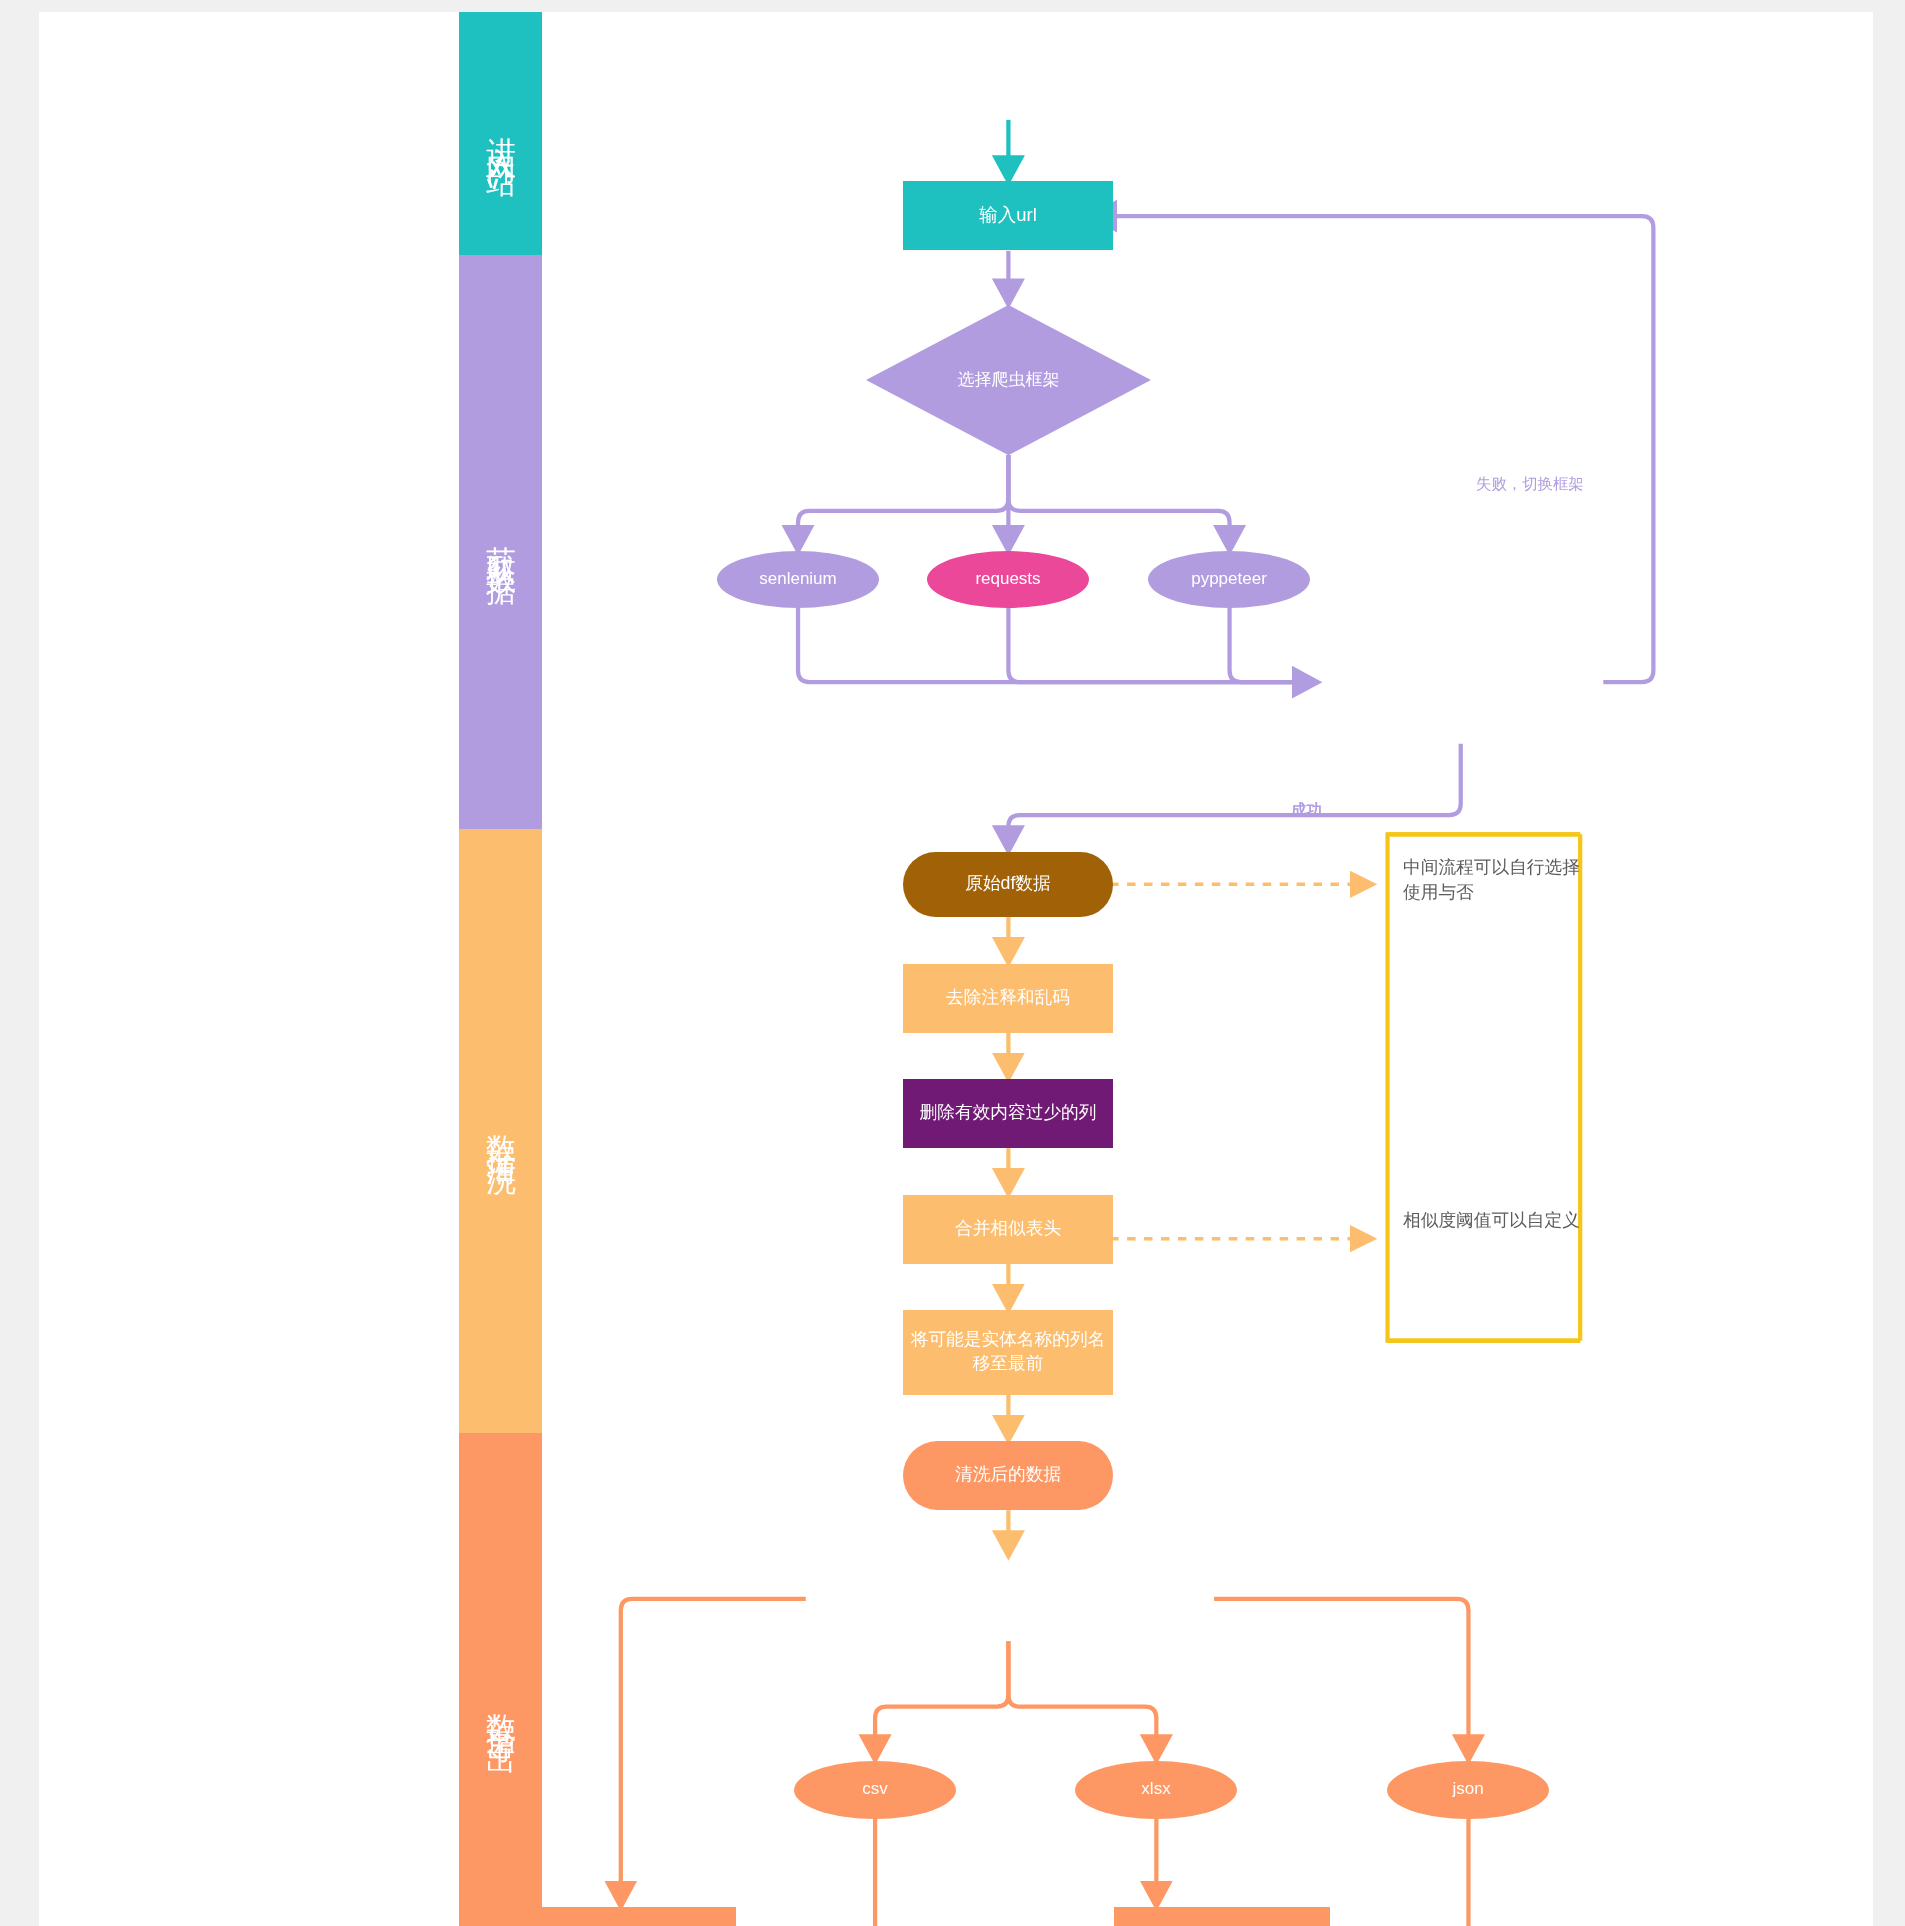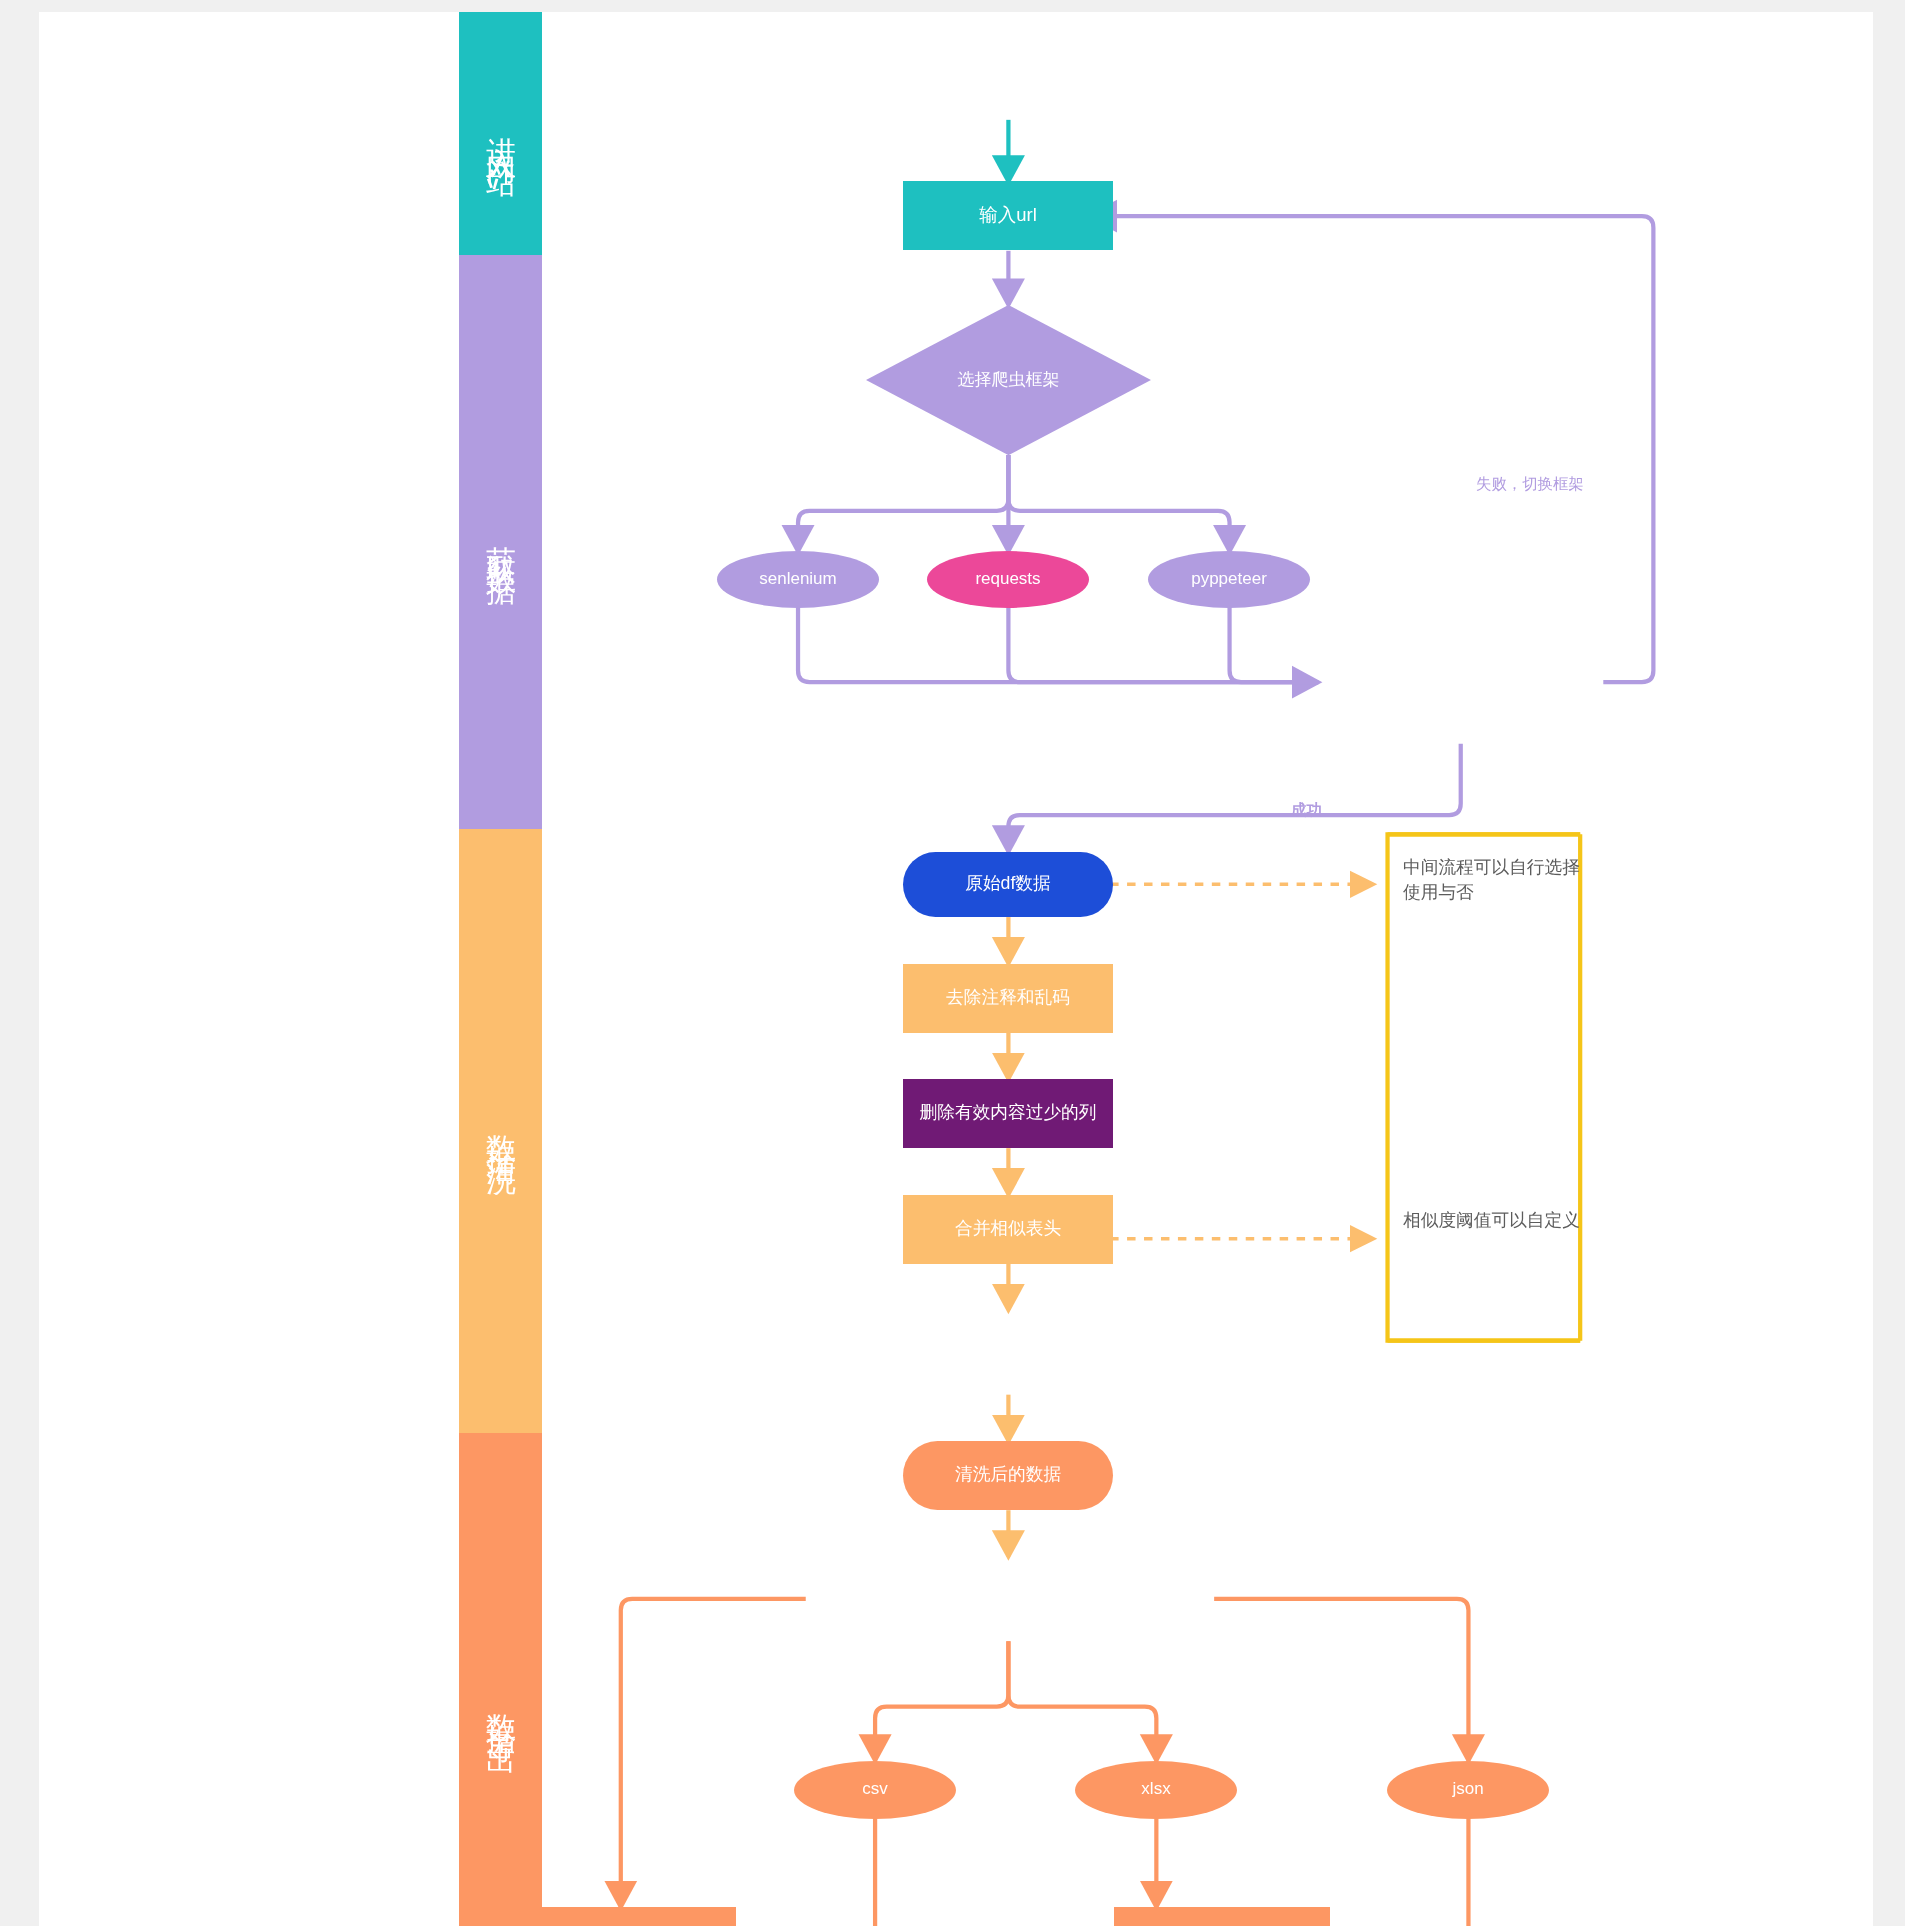--- a/index.html
+++ b/index.html
@@ -123,31 +123,34 @@
       <span>requests</span>
     </div>
     <div class="node ellipse" style="left:1109px;top:539px;width:162px;height:57px;background:#B19CE0;font-size:17px;">
       <span>pyppeteer</span>
     </div>
 
 
     <div class="edgelabel" style="left:1437px;top:462px;color:#B19CE0;">失败，切换框架</div>
     <div class="edgelabel" style="left:1252px;top:788px;color:#B19CE0;font-weight:bold;">成功</div>
 
-    <div class="node stadium" style="left:864px;top:840px;width:210px;height:65px;background:#1d4ed8;font-size:17.7px;">
+    <div class="node stadium" style="left:864px;top:840px;width:210px;height:65px;background:#a16207;font-size:17.7px;">
       <span>原始df数据</span>
     </div>
     <div class="node rect" style="left:864px;top:952px;width:210px;height:69px;background:#FCBE6E;font-size:17.7px;">
       <span>去除注释和乱码</span>
     </div>
     <div class="node rect" style="left:864px;top:1067px;width:210px;height:69px;background:#701a75;font-size:17.7px;">
       <span>删除有效内容过少的列</span>
     </div>
     <div class="node rect" style="left:864px;top:1183px;width:210px;height:69px;background:#FCBE6E;font-size:17.7px;">
       <span>合并相似表头</span>
+    </div>
+    <div class="node rect" style="left:864px;top:1298px;width:210px;height:85px;background:#FCBE6E;font-size:17.7px;padding:0 7px;">
+      <span>将可能是实体名称的列名移至最前</span>
     </div>
     <div class="node stadium" style="left:864px;top:1429px;width:210px;height:69px;background:#FD9763;font-size:17.7px;">
       <span>清洗后的数据</span>
     </div>
 
 
     <div class="node ellipse" style="left:755px;top:1749px;width:162px;height:58px;background:#FD9763;font-size:17px;">
       <span>csv</span>
     </div>
     <div class="node ellipse" style="left:1036px;top:1749px;width:162px;height:58px;background:#FD9763;font-size:17px;">

